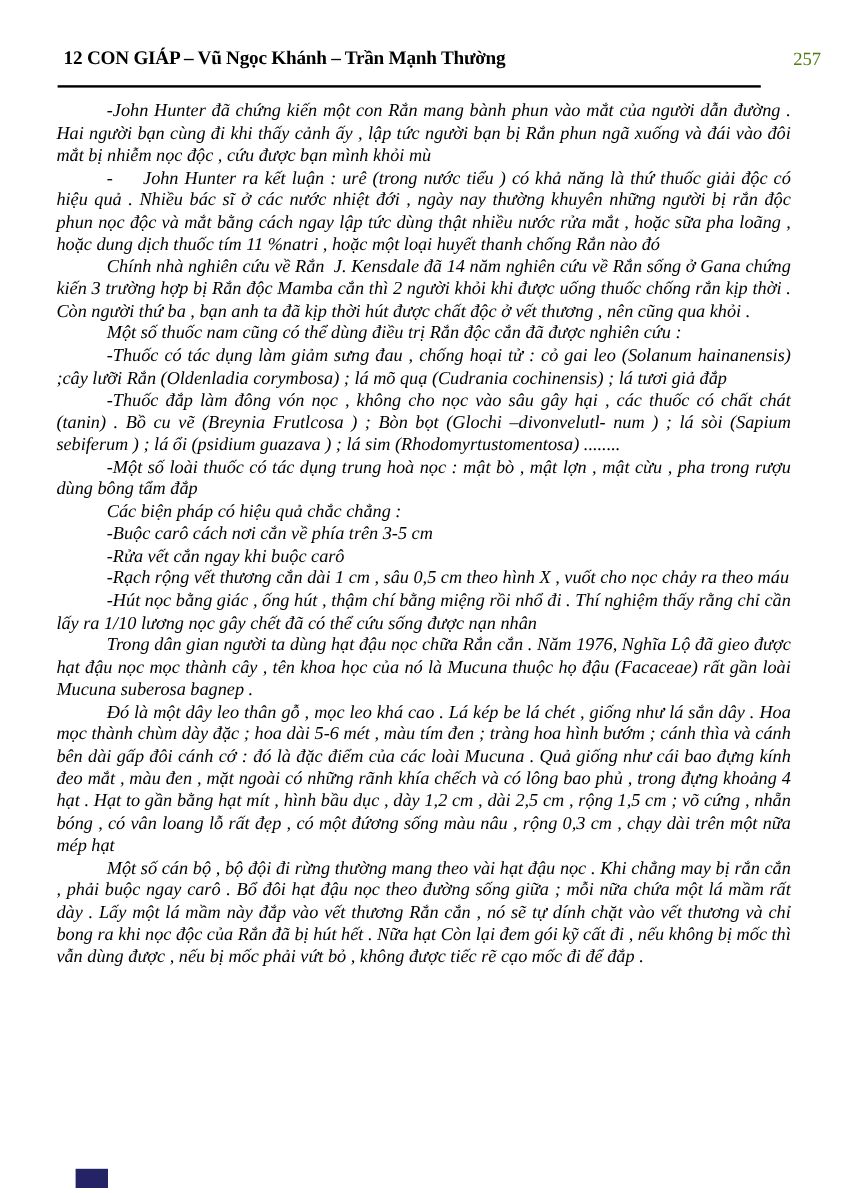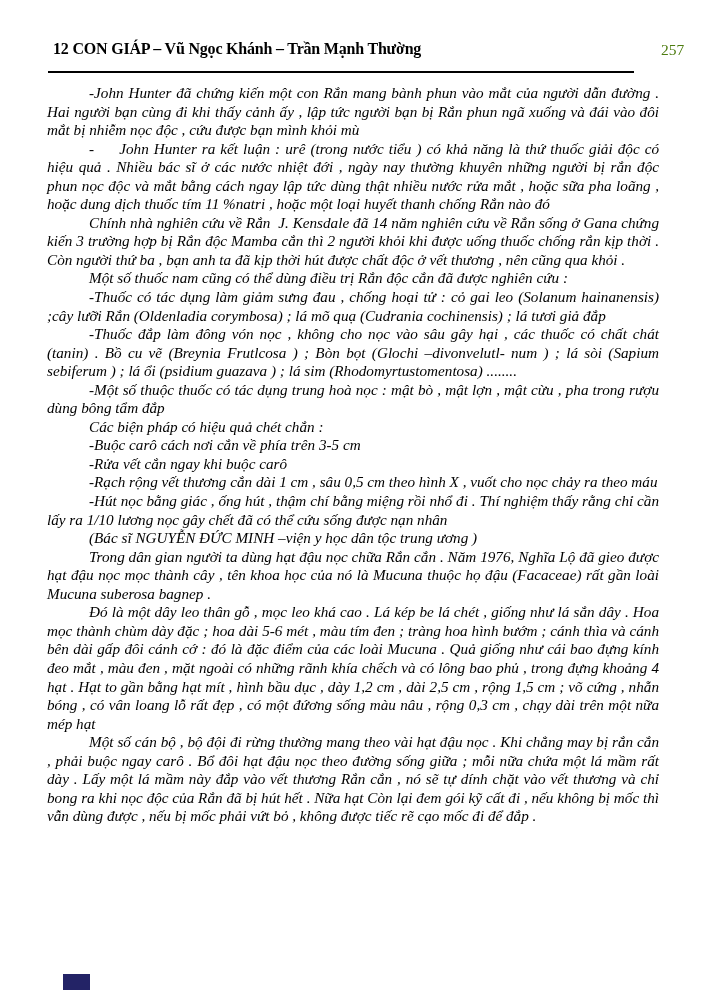--- a/index.html
+++ b/index.html
@@ -57,27 +57,26 @@
 
   <div class="header-rule"></div>
 
   <div class="body-text">
     <p>-John Hunter đã chứng kiến một con Rắn mang bành phun vào mắt của người dẫn đường . Hai người bạn cùng đi khi thấy cảnh ấy , lập tức người bạn bị Rắn phun ngã xuống và đái vào đôi mắt bị nhiễm nọc độc , cứu được bạn mình khỏi mù</p>
     <p>-&nbsp;&nbsp;&nbsp;&nbsp;&nbsp;John Hunter ra kết luận : urê (trong nước tiểu ) có khả năng là thứ thuốc giải độc có hiệu quả . Nhiều bác sĩ ở các nước nhiệt đới , ngày nay thường khuyên những người bị rắn độc phun nọc độc và mắt bằng cách ngay lập tức dùng thật nhiều nước rửa mắt , hoặc sữa pha loãng , hoặc dung dịch thuốc tím 11 %natri , hoặc một loại huyết thanh chống Rắn nào đó</p>
     <p>Chính nhà nghiên cứu về Rắn &nbsp;J. Kensdale đã 14 năm nghiên cứu về Rắn sống ở Gana chứng kiến 3 trường hợp bị Rắn độc Mamba cắn thì 2 người khỏi khi được uống thuốc chống rắn kịp thời . Còn người thứ ba , bạn anh ta đã kịp thời hút được chất độc ở vết thương , nên cũng qua khỏi .</p>
     <p>Một số thuốc nam cũng có thể dùng điều trị Rắn độc cắn đã được nghiên cứu :</p>
     <p>-Thuốc có tác dụng làm giảm sưng đau , chống hoại tử : cỏ gai leo (Solanum hainanensis) ;cây lưỡi Rắn (Oldenladia corymbosa) ; lá mõ quạ (Cudrania cochinensis) ; lá tươi giả đắp</p>
     <p>-Thuốc đắp làm đông vón nọc , không cho nọc vào sâu gây hại , các thuốc có chất chát (tanin) . Bồ cu vẽ (Breynia Frutlcosa ) ; Bòn bọt (Glochi –divonvelutl- num ) ; lá sòi (Sapium sebiferum ) ; lá ổi (psidium guazava ) ; lá sim (Rhodomyrtustomentosa) ........</p>
-    <p>-Một số thuộc thuốc có tác dụng trung hoà nọc : mật bò , mật lợn , mật cừu , pha trong rượu dùng bông tẩm đắp</p>
-    <p>Các biện pháp có hiệu quả chét chắn :</p>
+    <p>-Một số loài thuốc có tác dụng trung hoà nọc : mật bò , mật lợn , mật cừu , pha trong rượu dùng bông tẩm đắp</p>
+    <p>Các biện pháp có hiệu quả chắc chẳng :</p>
     <p>-Buộc carô cách nơi cắn về phía trên 3-5 cm</p>
     <p>-Rửa vết cắn ngay khi buộc carô</p>
     <p>-Rạch rộng vết thương cắn dài 1 cm , sâu 0,5 cm theo hình X , vuốt cho nọc chảy ra theo máu</p>
     <p>-Hút nọc bằng giác , ống hút , thậm chí bằng miệng rồi nhổ đi . Thí nghiệm thấy rằng chỉ cần lấy ra 1/10 lương nọc gây chết đã có thể cứu sống được nạn nhân</p>
-    <p>(Bác sĩ NGUYỄN ĐỨC MINH –viện y học dân tộc trung ương )</p>
     <p>Trong dân gian người ta dùng hạt đậu nọc chữa Rắn cắn . Năm 1976, Nghĩa Lộ đã gieo được hạt đậu nọc mọc thành cây , tên khoa học của nó là Mucuna thuộc họ đậu (Facaceae) rất gần loài Mucuna suberosa bagnep .</p>
     <p>Đó là một dây leo thân gỗ , mọc leo khá cao . Lá kép be lá chét , giống như lá sắn dây . Hoa mọc thành chùm dày đặc ; hoa dài 5-6 mét , màu tím đen ; tràng hoa hình bướm ; cánh thìa và cánh bên dài gấp đôi cánh cớ : đó là đặc điểm của các loài Mucuna . Quả giống như cái bao đựng kính đeo mắt , màu đen , mặt ngoài có những rãnh khía chếch và có lông bao phủ , trong đựng khoảng 4 hạt . Hạt to gần bằng hạt mít , hình bầu dục , dày 1,2 cm , dài 2,5 cm , rộng 1,5 cm ; võ cứng , nhẵn bóng , có vân loang lỗ rất đẹp , có một đứơng sống màu nâu , rộng 0,3 cm , chạy dài trên một nữa mép hạt</p>
     <p>Một số cán bộ , bộ đội đi rừng thường mang theo vài hạt đậu nọc . Khi chẳng may bị rắn cắn , phải buộc ngay carô . Bổ đôi hạt đậu nọc theo đường sống giữa ; mỗi nữa chứa một lá mầm rất dày . Lấy một lá mầm này đắp vào vết thương Rắn cắn , nó sẽ tự dính chặt vào vết thương và chỉ bong ra khi nọc độc của Rắn đã bị hút hết . Nữa hạt Còn lại đem gói kỹ cất đi , nếu không bị mốc thì vẫn dùng được , nếu bị mốc phải vứt bỏ , không được tiếc rẽ cạo mốc đi để đắp .</p>
   </div>
 
   <div class="corner-mark"></div>
 
 </div>
 
 </body></html>

